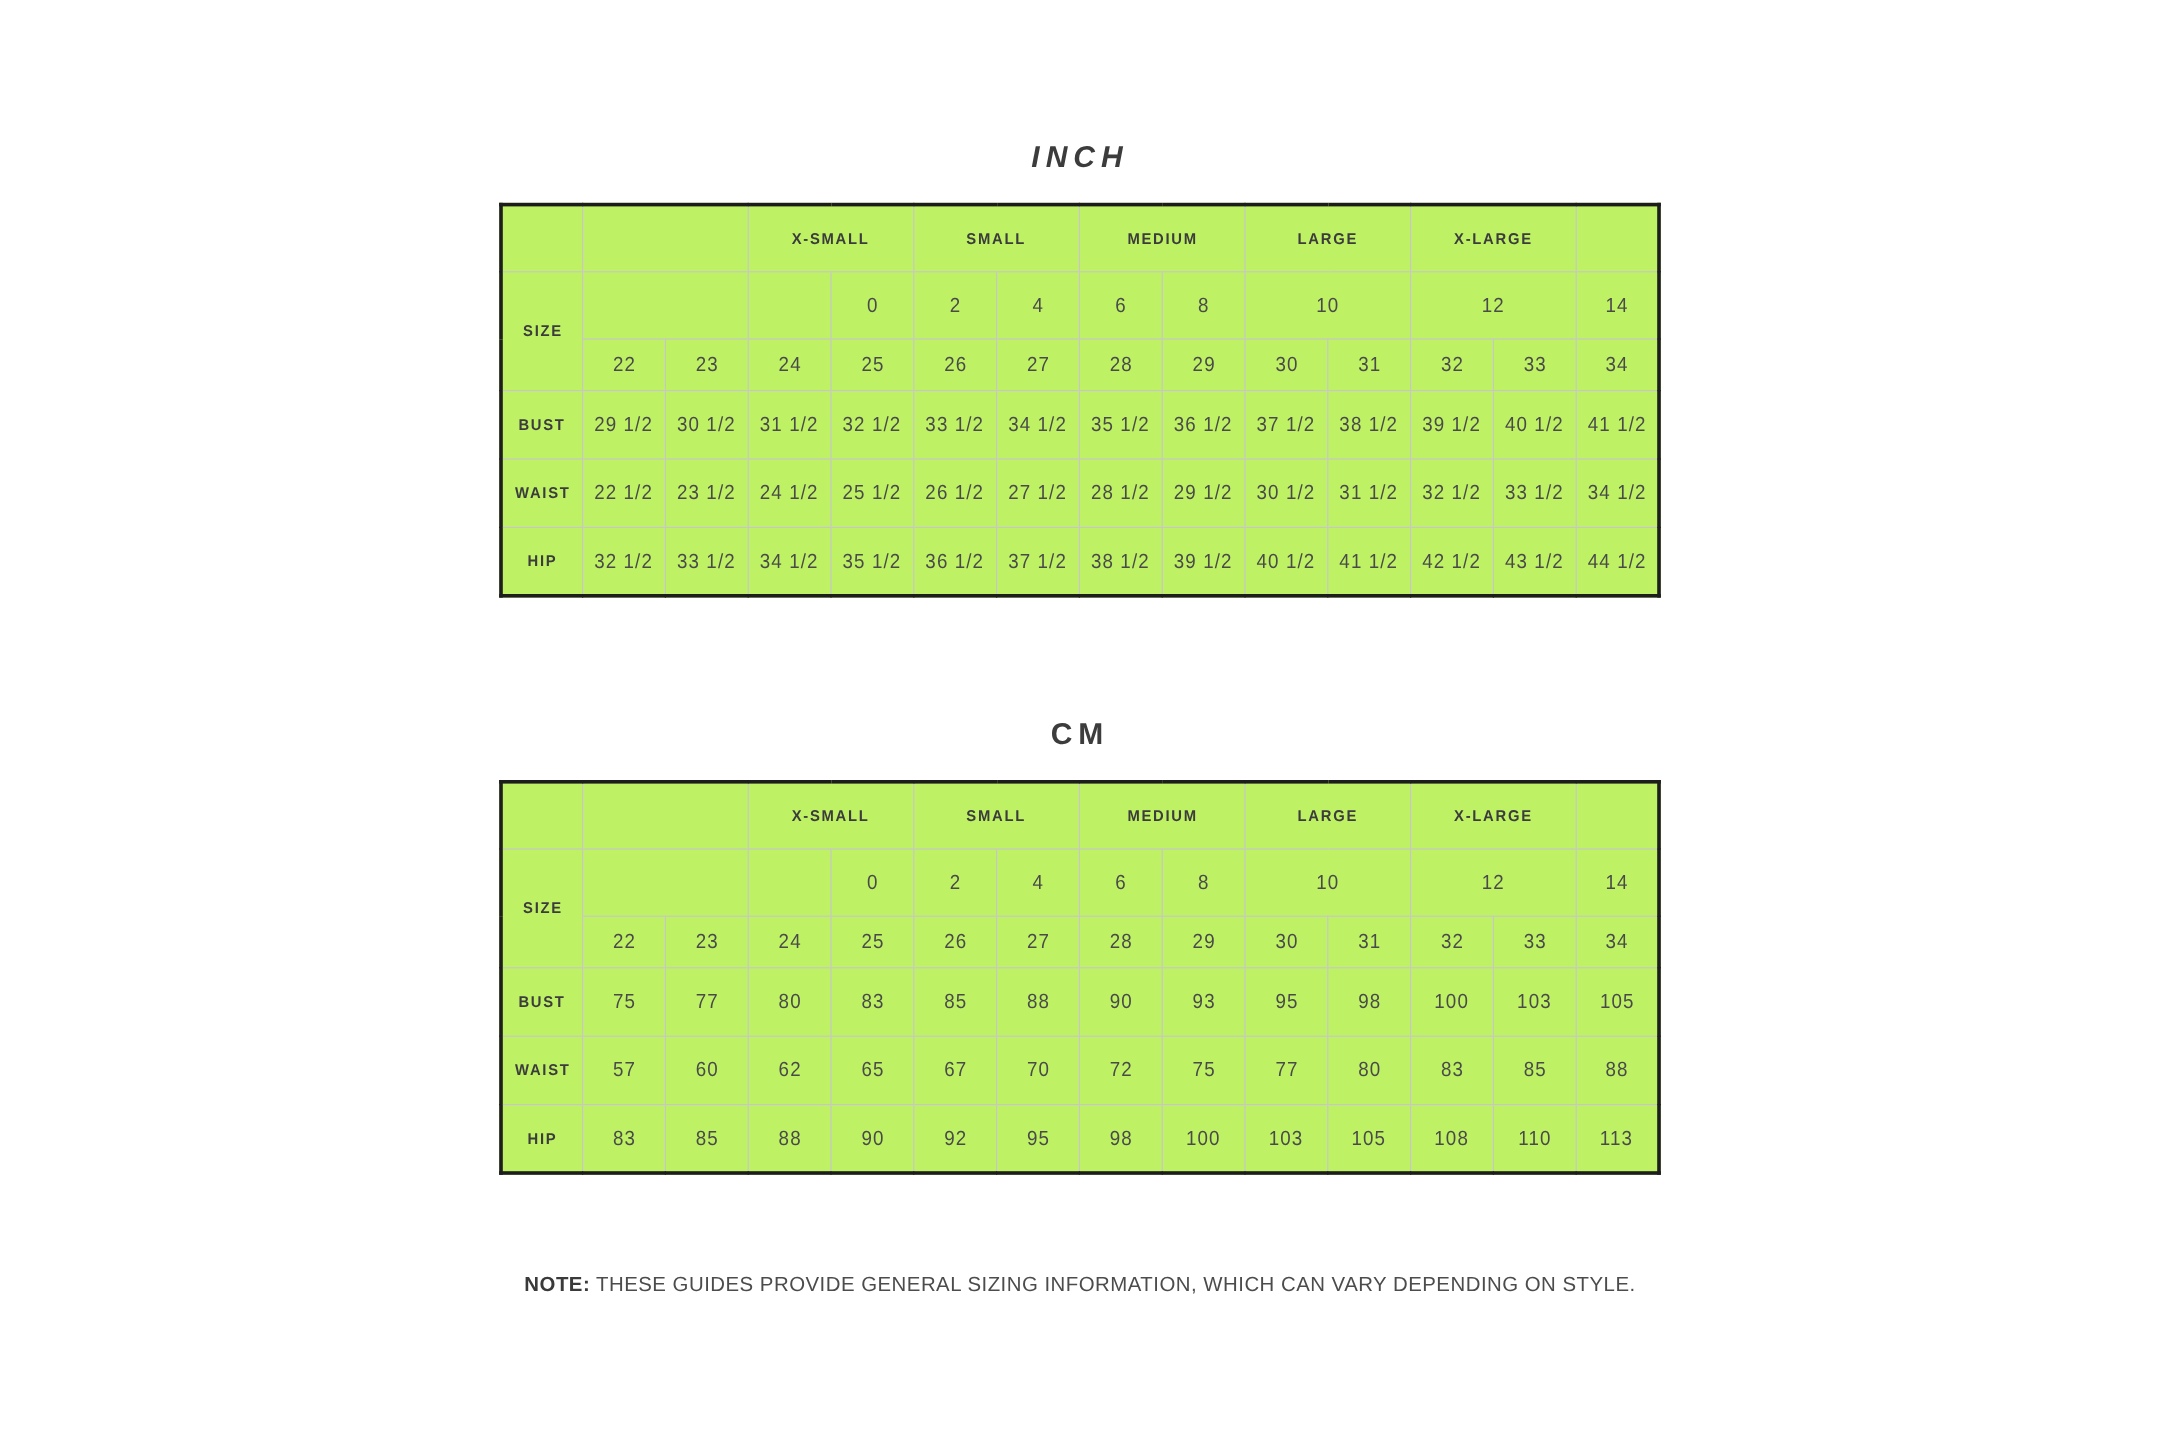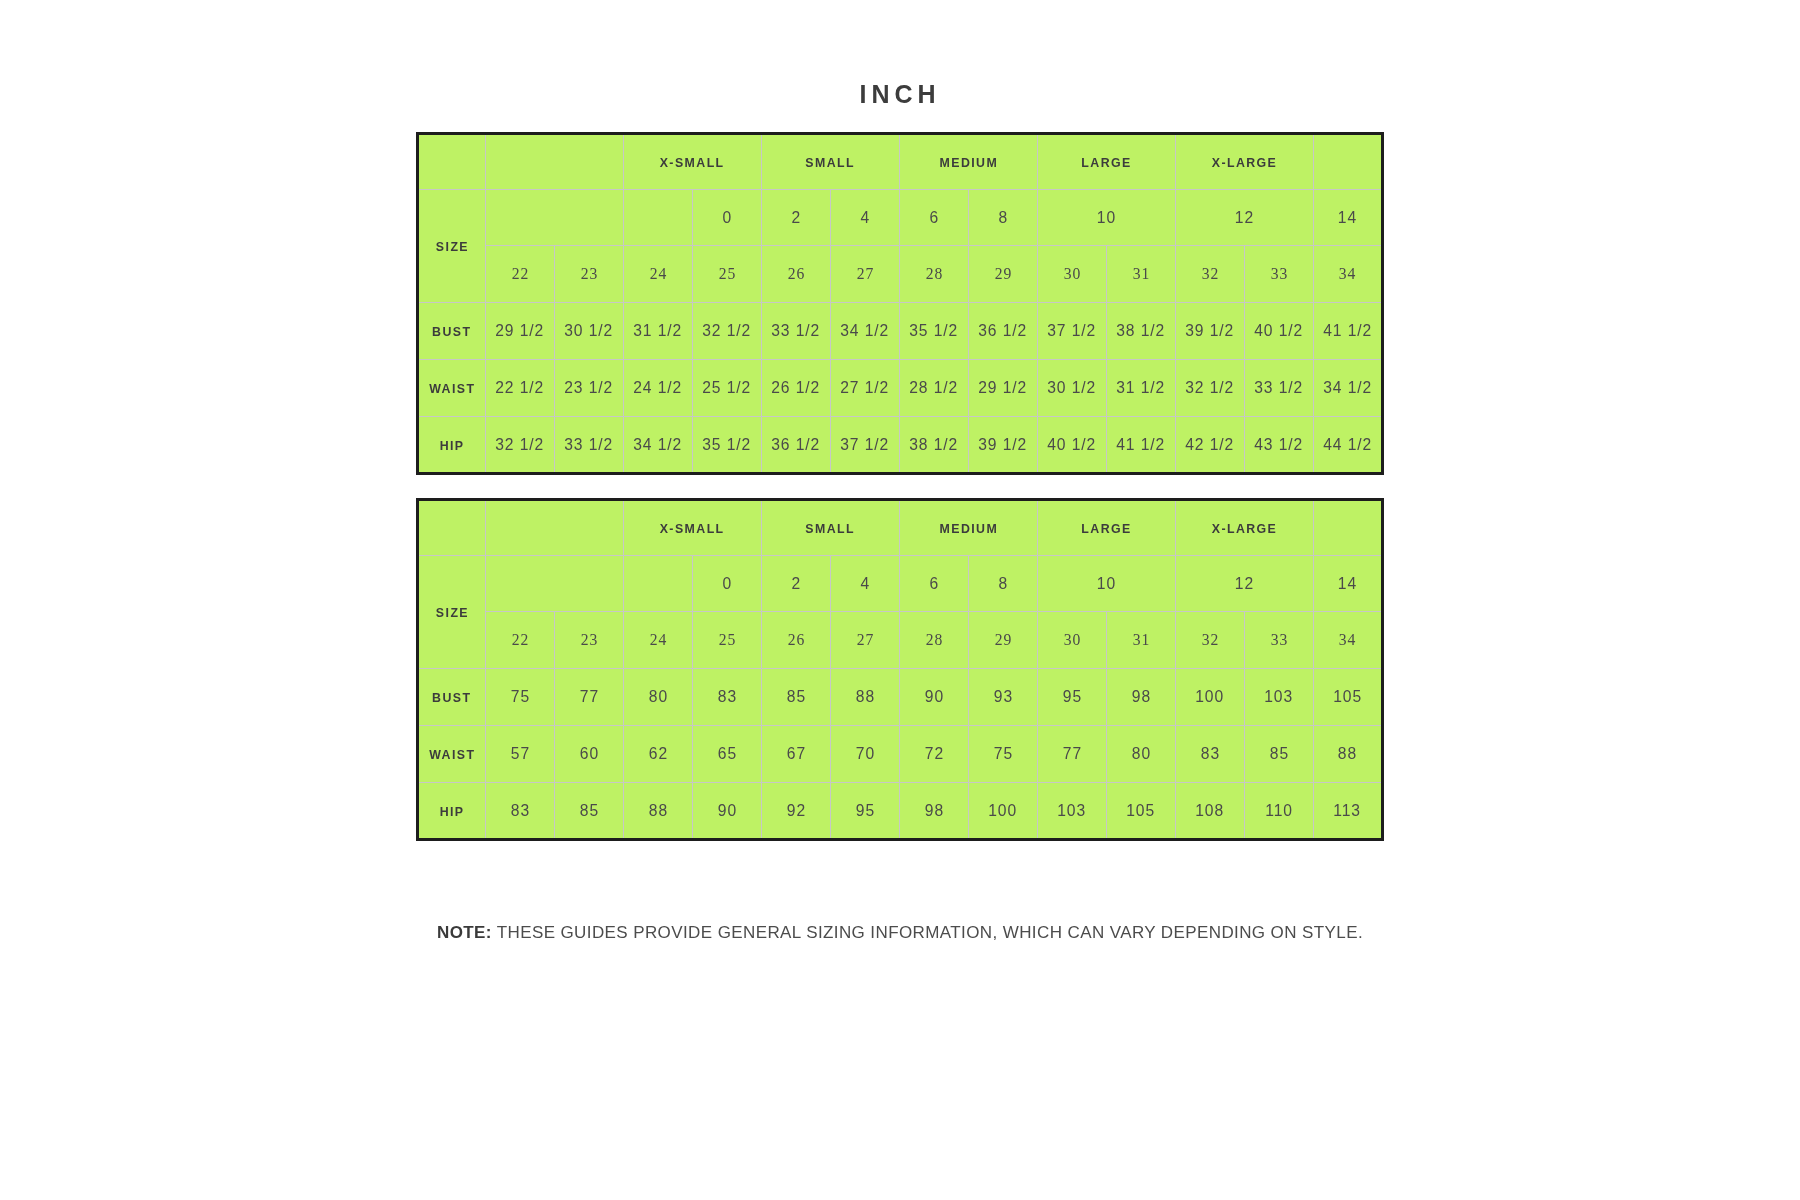--- a/index.html
+++ b/index.html
@@ -13,40 +13,40 @@
 
   .tbl-title {
     margin: 0;
     text-align: center;
     font-weight: 700;
     font-size: 25px;
     line-height: 29px;
     letter-spacing: 5px;
     color: #3c3c3c;
   }
-  .title-inch { padding-top: 80px; }
+  .title-inch { padding-top: 117px; font-style: italic; }
   .title-cm   { padding-top: 100px; }
 
   .size-table {
     border-collapse: collapse;
     table-layout: fixed;
     margin: 23px auto 0 auto;
     border: 3px solid #1d1d1d;
     background: #bef264;
   }
   .size-table td {
     border: 1px solid #c7c7c7;
     text-align: center;
     vertical-align: middle;
     padding: 0;
     overflow: hidden;
   }
   tr.row-group   { height: 56px; }
   tr.row-us      { height: 56px; }
-  tr.row-num     { height: 57px; font-family: Liberation Serif, serif; }
+  tr.row-num     { height: 43px; }
   tr.row-measure { height: 57px; }
 
   .num {
     font-size: 17px;
     color: #4a4a4a;
     letter-spacing: 1px;
     display: inline-block;
     transform: scaleX(0.92);
     white-space: nowrap;
   }
@@ -176,20 +176,21 @@
           <td><span class="num">39 1/2</span></td>
           <td><span class="num">40 1/2</span></td>
           <td><span class="num">41 1/2</span></td>
           <td><span class="num">42 1/2</span></td>
           <td><span class="num">43 1/2</span></td>
           <td><span class="num">44 1/2</span></td>
         </tr>
       </tbody>
     </table>
 
+  <h2 class="tbl-title title-cm">CM</h2>
 
   <table class="size-table">
       <colgroup>
         <col style="width: 68px;">
         <col style="width: 69px;">
         <col style="width: 69px;">
         <col style="width: 69px;">
         <col style="width: 69px;">
         <col style="width: 69px;">
         <col style="width: 69px;">

